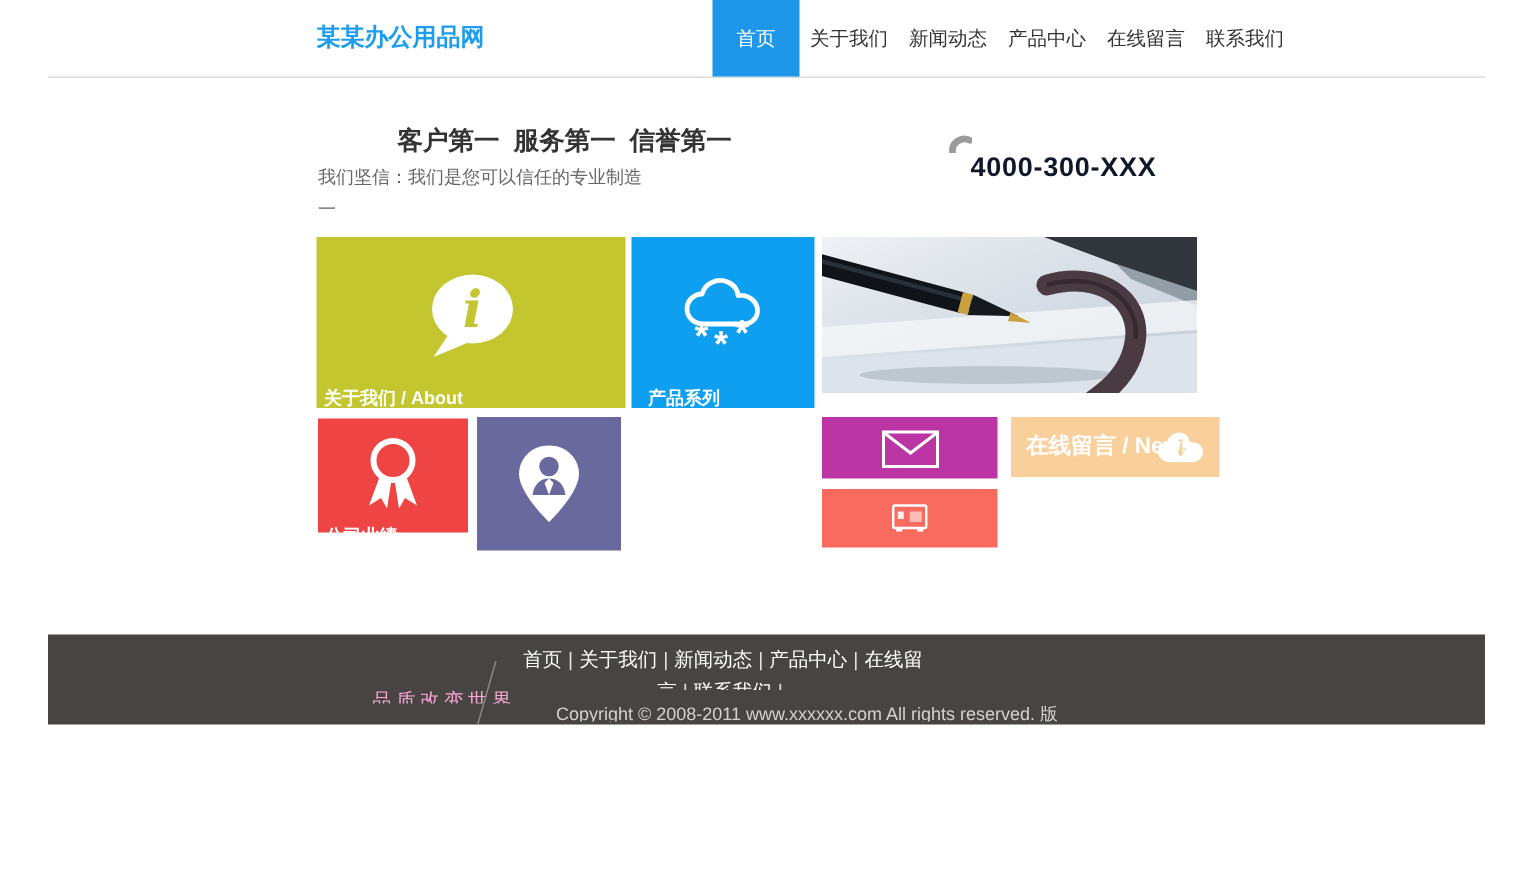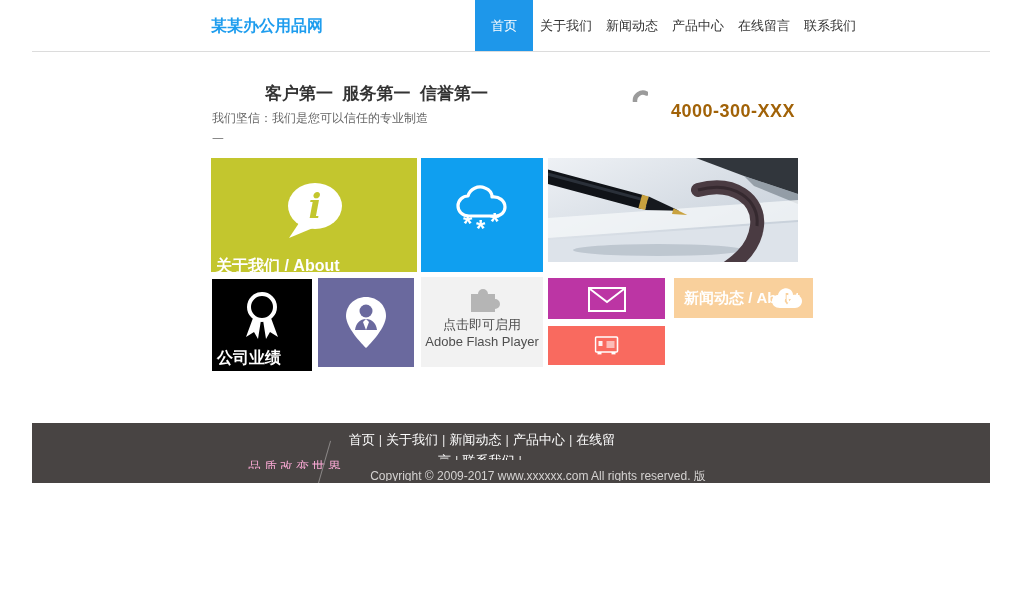--- a/index.html
+++ b/index.html
@@ -13,35 +13,35 @@
   .logo { position:absolute; left:211px; top:0; line-height:52px; font-size:16px; font-weight:bold; color:#1e9dee; }
   .nav { position:absolute; left:475px; top:0; height:52px; display:flex; align-items:stretch; }
   .nav a { display:flex; align-items:center; padding:0 7px; font-size:13px; color:#333; text-decoration:none; }
   .nav a.active { background:#1e97ea; color:#fff; padding:0 16px; }
 
   
   .hero-heading { position:absolute; left:225px; top:82px; font-size:17px; font-weight:bold; color:#333; white-space:pre;margin-left:40px; }
   .hero-sub { position:absolute; left:212px; top:108px; width:222px; font-size:12px; color:#666; line-height:21px; }
   .phone-icon { position:absolute; left:630px; top:86px; }
   .hotline-label { position:absolute; left:648px; top:85px; font-size:13px; color:#a3a0a0; }
-  .hotline-number { position:absolute; left:647px; top:101px; font-size:18px; font-weight:bold; color:#a16207; letter-spacing:.5px;margin-left:24px; }
+  .hotline-number { position:absolute; left:647px; top:101px; font-size:18px; font-weight:bold; color:#0f172a; letter-spacing:.5px; }
 
   
   .tile { position:absolute; z-index:1; cursor:pointer; }
   .t-about { left:211px; top:158px; width:206px; height:114px; background:#c3c62e; }
   .t-products { left:421px; top:158px; width:122px; height:114px; background:#0f9ff0; }
   .t-photo { left:548px; top:158px; width:250px; height:104px; overflow:hidden; }
-  .t-achv { left:212px; top:279px; width:100px; height:92px; background:#000000; }
+  .t-achv { left:212px; top:279px; width:100px; height:76px; background:#ef4444; }
   .t-loc { left:318px; top:278px; width:96px; height:89px; background:#6a699e; }
   .t-flash { left:421px; top:277px; width:122px; height:90px; background:#f2f2f2; }
   .t-msg { left:548px; top:278px; width:117px; height:41px; background:#bc35a4; }
   .t-news { left:674px; top:278px; width:139px; height:40px; background:#f9d09c; }
   .t-card { left:548px; top:326px; width:117px; height:39px; background:#f96a5f; }
 
-  .tile-label { position:absolute; z-index:3; color:#fff; font-weight:bold; font-size:16px; line-height:21px; white-space:nowrap; }
+  .tile-label { position:absolute; z-index:3; color:#fff; font-weight:bold; font-size:12px; line-height:21px; white-space:nowrap; }
   .lbl-about { left:5px; top:97px; }
   .lbl-products { left:11px; top:97px; }
   .lbl-achv { left:5px; top:68px; }
   .lbl-news { left:10px; top:0; line-height:40px; font-size:15px; }
 
   .icon-center { position:absolute; left:50%; transform:translateX(-50%); }
   .flash-text { position:absolute; left:0; right:0; top:39px; text-align:center; font-size:13px; line-height:17px; color:#4f4f4f;
     font-family:"Liberation Sans","DejaVu Sans",sans-serif; }
 
   
@@ -100,20 +100,24 @@
   </div>
 
   <div class="tile t-products">
     <div class="icon-center" style="top:24px">
       <svg width="58" height="58" viewBox="0 0 58 58">
         <path d="M16 34 C 9 34 5 29 5 24 C 5 18 10 14 15 14 C 17 7 25 3 32 6 C 37 8 39 12 39 15 C 46 14 52 19 52 25 C 52 30 48 34 43 34 Z" fill="none" stroke="#fff" stroke-width="3.2" stroke-linejoin="round"></path>
         <text x="10" y="50" font-size="24" fill="#fff" font-weight="bold">*</text>
         <text x="23" y="55" font-size="24" fill="#fff" font-weight="bold">*</text>
         <text x="37" y="48" font-size="24" fill="#fff" font-weight="bold">*</text>
       </svg>
+    </div>
+    <div class="tile-label lbl-products">
+      <div>产品系列</div>
+      <div>/ Product series</div>
     </div>
   </div>
 
   <div class="tile t-photo">
     <svg width="250" height="104" viewBox="0 0 250 104">
       <defs>
         <linearGradient id="paper" x1="0" y1="0" x2="1" y2="1">
           <stop offset="0" stop-color="#eef1f5"></stop>
             <stop offset="1" stop-color="#bfc9d4"></stop>
         </linearGradient>
@@ -151,43 +155,32 @@
     <div class="icon-center" style="top:18px">
       <svg width="46" height="54" viewBox="0 0 46 54">
         <path d="M23 1 C 11 1 3 10 3 20 C 3 33 23 52 23 52 C 23 52 43 33 43 20 C 43 10 35 1 23 1 Z" fill="#fff"></path>
         <circle cx="23" cy="15" r="6.5" fill="#6a699e"></circle>
         <path d="M23 23 C 17 23 13 27 12 34 L 34 34 C 33 27 29 23 23 23 Z" fill="#6a699e"></path>
         <polygon points="23,23 20,26 23,34 26,26" fill="#fff"></polygon>
       </svg>
     </div>
   </div>
 
-  <div class="tile t-flash">
-    <div class="icon-center" style="top:3px">
-      <svg width="38" height="34" viewBox="0 0 38 34">
-        <path d="M8 14 L15 14 A5 5 0 0 1 25 14 L32 14 L32 19 A5 5 0 0 1 32 29 L32 32 L8 32 Z" fill="#b5b5b5"></path>
-      </svg>
-    </div>
-    <div class="flash-text">
-      <div>点击即可启用</div>
-      <div>Adobe Flash Player</div>
-    </div>
-  </div>
 
   <div class="tile t-msg">
     <div class="icon-center" style="top:8px">
       <svg width="40" height="27" viewBox="0 0 40 27">
         <rect x="2" y="2" width="36" height="23" fill="none" stroke="#fff" stroke-width="2"></rect>
         <path d="M3 3 L20 16 L37 3" fill="none" stroke="#fff" stroke-width="2"></path>
       </svg>
     </div>
   </div>
 
   <div class="tile t-news">
-    <div class="tile-label lbl-news">新闻动态 / About</div>
+    <div class="tile-label lbl-news">在线留言 / News</div>
     <div style="position:absolute; right:10px; top:8px;">
       <svg width="32" height="24" viewBox="0 0 32 24">
         <path d="M9 22 C 4 22 1 19 1 15 C 1 11 4 9 7 9 C 8 4 14 1 18 3 C 21 4 22 7 22 9 C 27 8 31 11 31 15 C 31 19 28 22 24 22 Z" fill="#fff"></path>
         <rect x="14.7" y="7" width="2.6" height="6.5" fill="#f9d09c"></rect>
         <polygon points="12,13 20,13 16,18.5" fill="#f9d09c"></polygon>
       </svg>
     </div>
   </div>
 
   <div class="tile t-card">
@@ -204,17 +197,17 @@
 
   <div class="footer">
     <div class="f-links">
       <a>首页</a><span class="f-sep">|</span><a>关于我们</a><span class="f-sep">|</span><a>新闻动态</a><span class="f-sep">|</span><a>产品中心</a><span class="f-sep">|</span><a>在线留言</a><span class="f-sep">|</span><a>联系我们</a><span class="f-sep">|</span>
     </div>
     <div class="f-slogan-wrap">
       <div class="f-slogan">品质改变世界</div>
     </div>
     <div class="f-slash"></div>
     <div class="f-copy-wrap">
-      <div class="f-copy">Copyright © 2009-2017 www.xxxxxx.com All rights reserved. 版</div>
+      <div class="f-copy">Copyright © 2008-2011 www.xxxxxx.com All rights reserved. 版</div>
     </div>
   </div>
 
 </div>
 
 </body></html>

